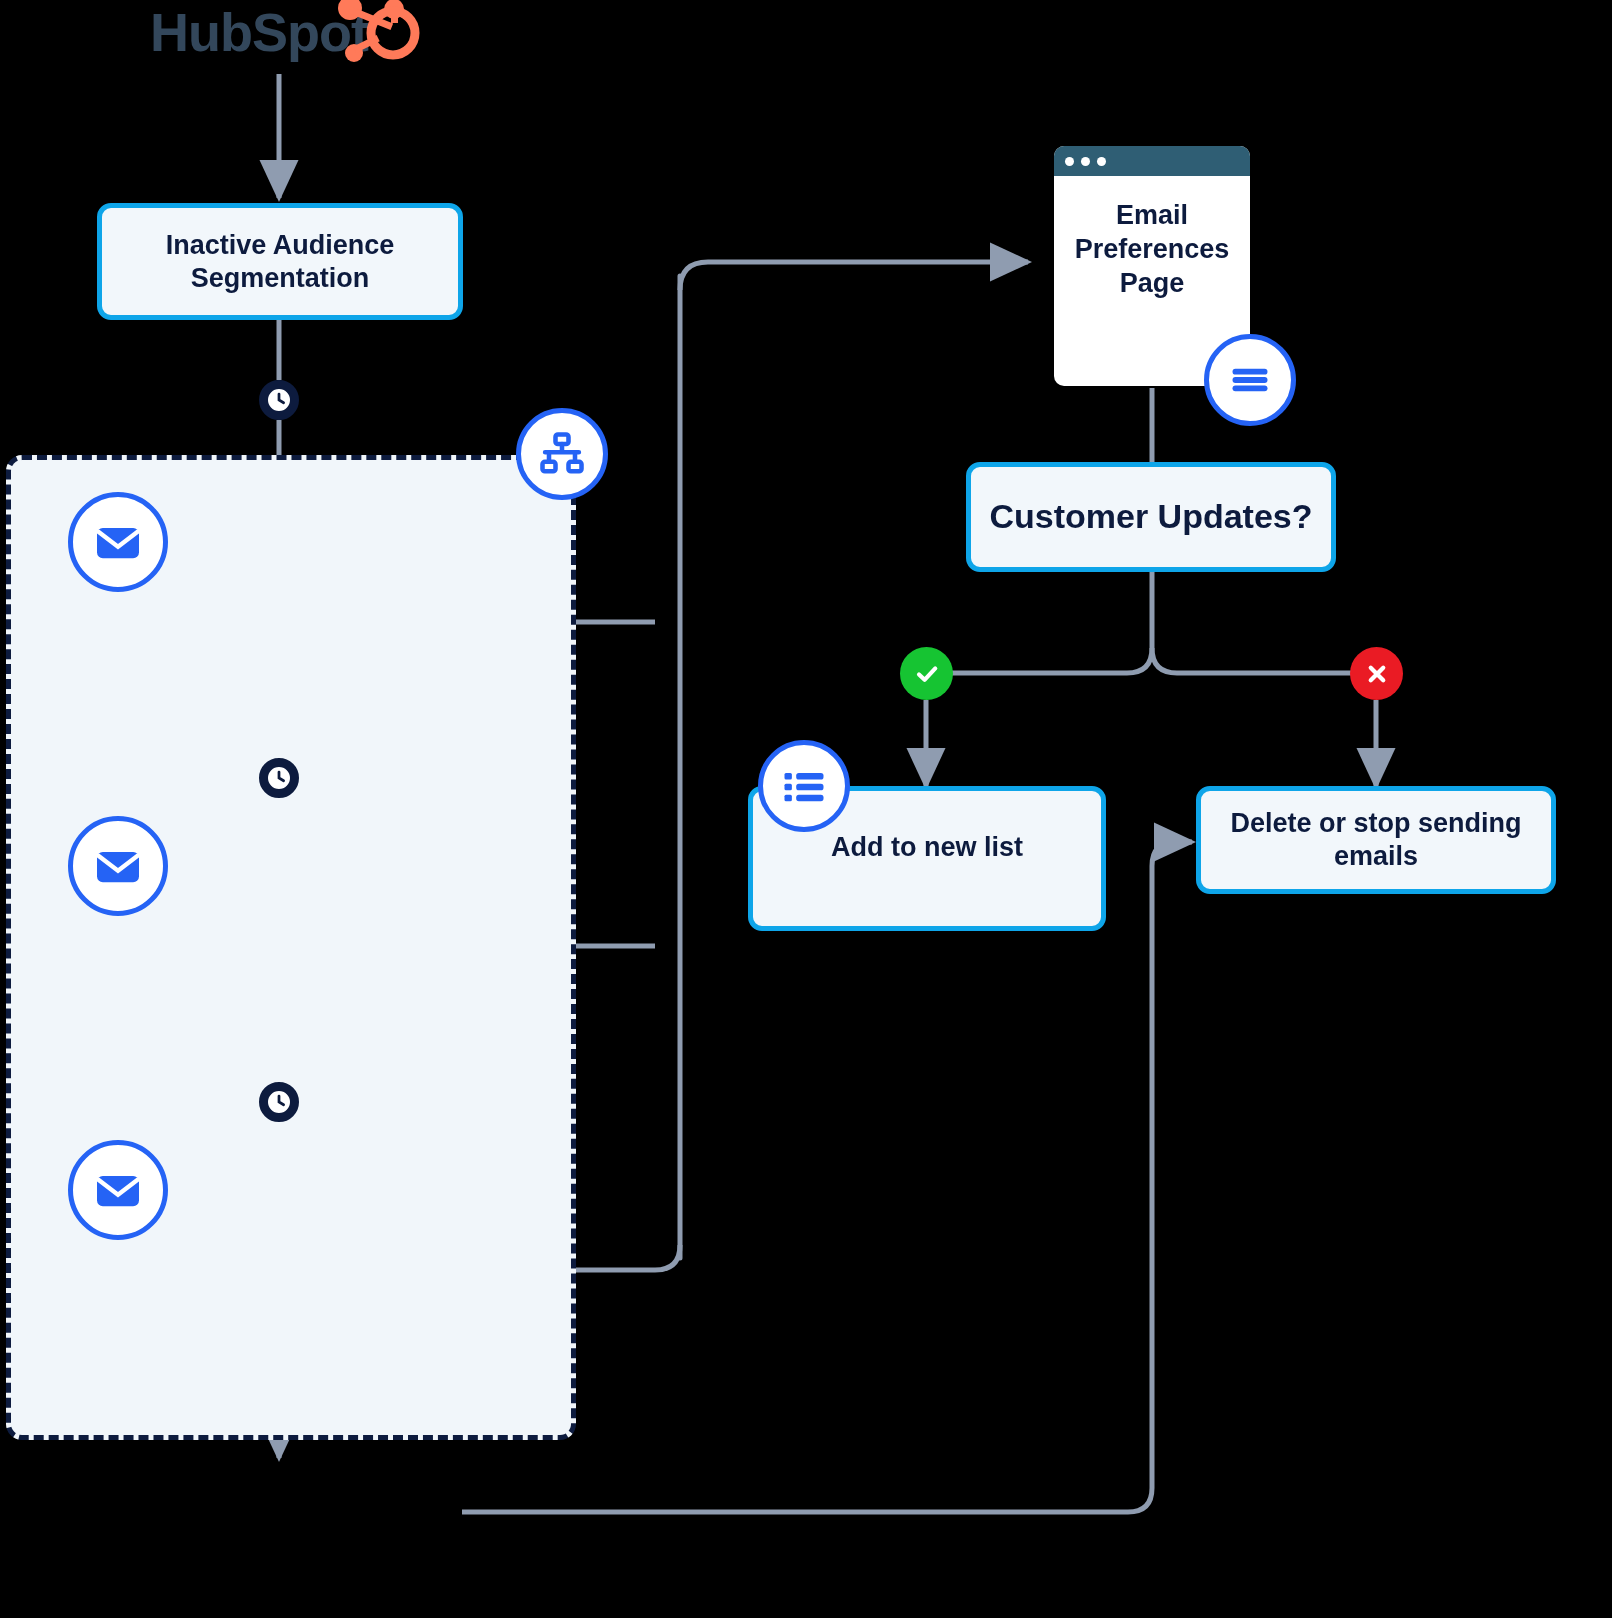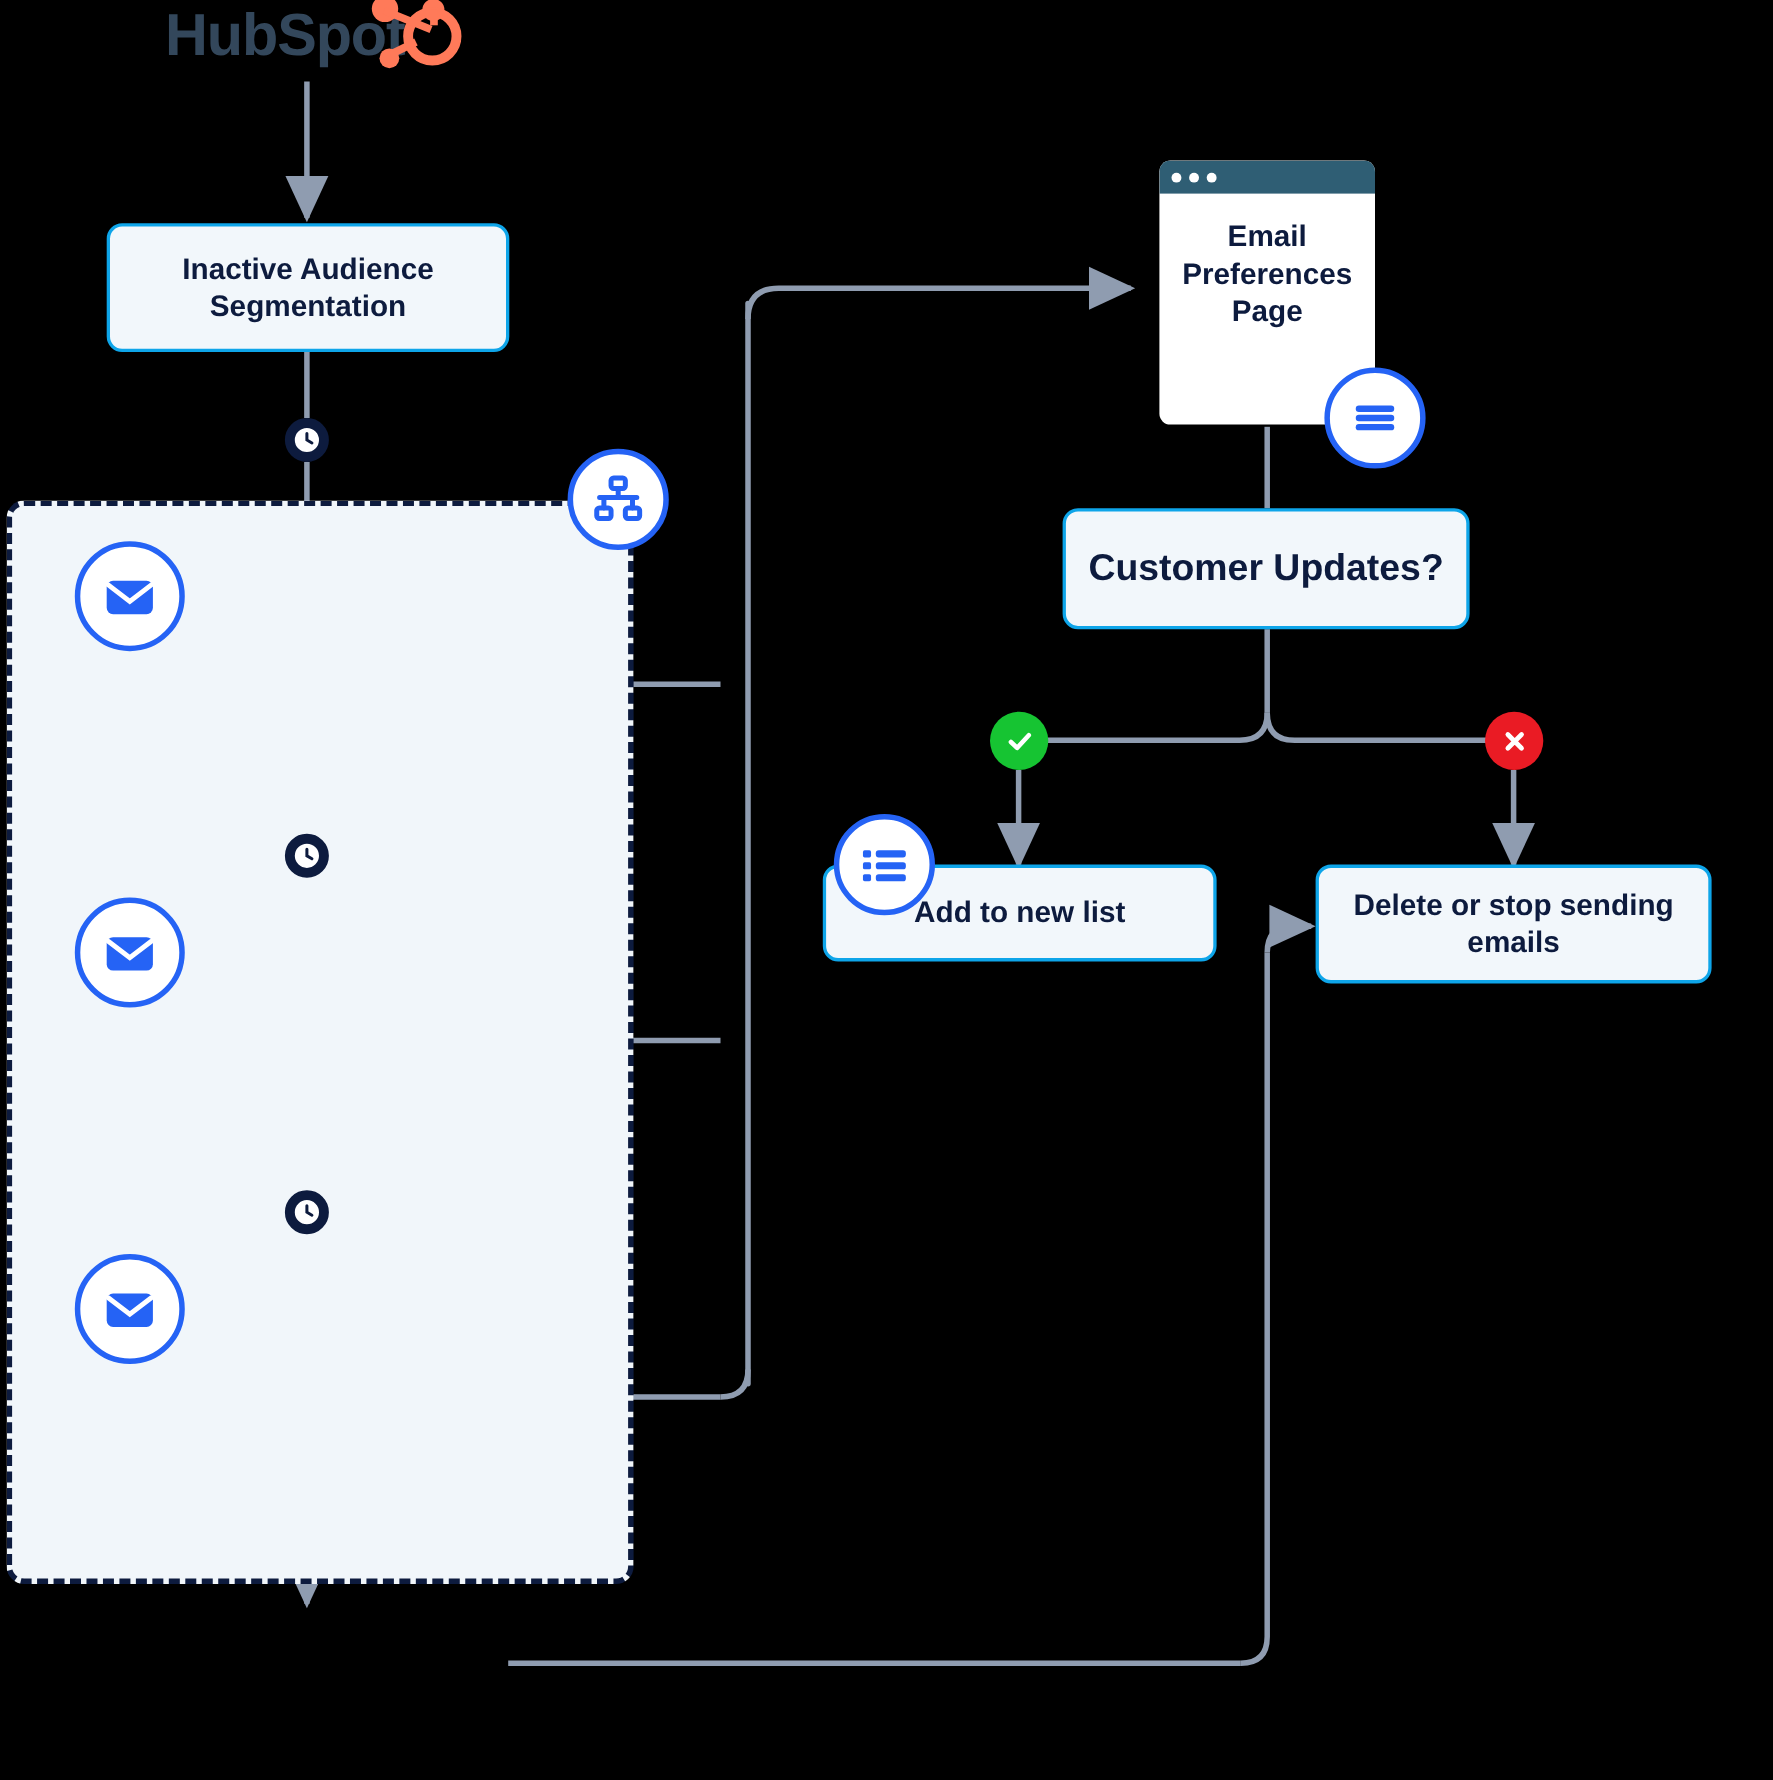--- a/index.html
+++ b/index.html
@@ -42,21 +42,21 @@
     font-weight: bold;
     color: #33475b;
     letter-spacing: -1px;
     line-height: 60px;
   }
 
   
   .node {
     position: absolute;
     box-sizing: border-box;
-    border: 3px solid #0ea5e9;
+    border: 5px solid #0ea5e9;
     border-radius: 14px;
     display: flex;
     flex-direction: column;
     align-items: center;
     justify-content: center;
     text-align: center;
     color: #0d1b3e;
     font-weight: bold;
     line-height: 1.22;
   }
@@ -223,21 +223,21 @@
   </div>
 
 
 
 
 
   <div class="node fill-light" style="left:966px; top:462px; width:370px; height:110px; font-size:34px;">
     <span>Customer Updates?</span>
   </div>
 
-  <div class="node fill-light" style="left:748px; top:786px; width:358px; height:88px; font-size:27px; padding-top:24px; justify-content:flex-start;">
+  <div class="node fill-light" style="left:748px; top:786px; width:358px; height:145px; font-size:27px; padding-top:40px; justify-content:flex-start;">
     <span>Add to new list</span>
   </div>
 
   <div class="node fill-light" style="left:1196px; top:786px; width:360px; height:108px; font-size:27px; padding:0 14px;">
     <span style="white-space:pre-line;">Delete or stop sending emails</span>
   </div>
 
   <div id="browser-window">
     <div class="titlebar">
       <span class="dot"></span>

